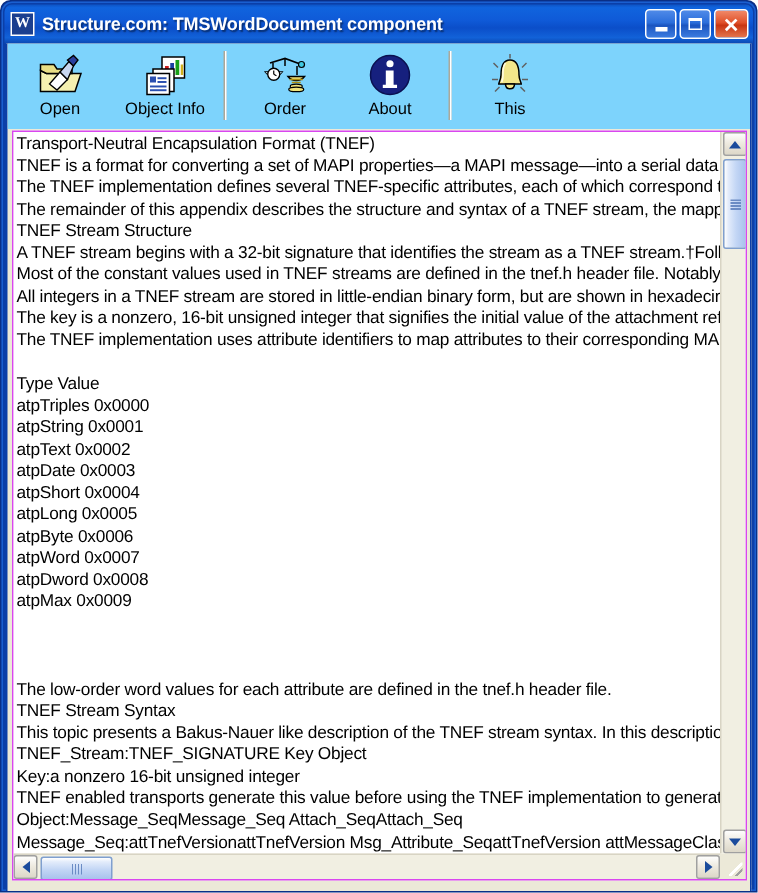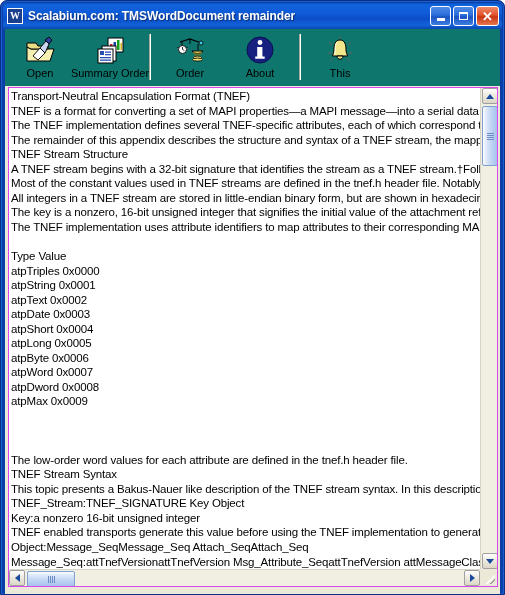--- a/index.html
+++ b/index.html
@@ -133,21 +133,21 @@
     border-right: 1px solid #0b3fa8;
     overflow: hidden;
   }
 
   
   .toolbar {
     position: absolute;
     left: 0; top: 0;
     width: 497px;
     height: 57px;
-    background: #0f766e;
+    background: #7dd3fc;
     box-sizing: border-box;
     display: flex;
     align-items: flex-start;
     padding: 3px 0 0 0;
   }
   .tb-item {
     width: 70px;
     height: 50px;
     display: flex;
     flex-direction: column;
@@ -316,21 +316,21 @@
   }
 </style>
 </head>
 <body>
 
 <div class="window">
   <div class="win-outer-glow"></div>
 
   <div class="titlebar">
     <div class="title-icon">W</div>
-    <div class="title-text">Scalabium.com: TMSWordDocument remainder</div>
+    <div class="title-text">Structure.com: TMSWordDocument component</div>
     <div class="win-buttons">
       <div class="win-btn min">
         <div class="glyph-min"></div>
       </div>
       <div class="win-btn max">
         <div class="glyph-max"></div>
       </div>
       <div class="win-btn close">
         <div class="glyph-close">✕</div>
       </div>
@@ -360,21 +360,21 @@
           <rect x="23" y="6" width="2.5" height="10" fill="#18a018"></rect>
           <rect x="26.5" y="9" width="1.6" height="7" fill="#d0b020"></rect>
           <rect x="8" y="12" width="14" height="15" fill="#ffffff" stroke="#000" stroke-width="1"></rect>
           <rect x="4" y="15" width="15" height="14" fill="#ffffff" stroke="#000" stroke-width="1"></rect>
           <rect x="6" y="17" width="4" height="4" fill="#2a4fb0"></rect>
           <rect x="11" y="17.5" width="6" height="1.3" fill="#2a4fb0"></rect>
           <rect x="11" y="20" width="6" height="1.3" fill="#2a4fb0"></rect>
           <rect x="6" y="23" width="11" height="1.3" fill="#2a4fb0"></rect>
           <rect x="6" y="25.5" width="11" height="1.3" fill="#2a4fb0"></rect>
         </svg>
-        <div class="tb-label">Summary Order</div>
+        <div class="tb-label">Object Info</div>
       </div>
 
       <div class="tb-sep"></div>
 
       <div class="tb-item">
         <svg class="tb-icon" viewBox="0 0 32 32">
           <path d="M6 8 L16 5 L27 9" stroke="#000" stroke-width="1.2" fill="none"></path>
           <circle cx="27" cy="9" r="2" fill="#3fc8e0" stroke="#000" stroke-width="0.8"></circle>
           <line x1="8" y1="8" x2="8" y2="13" stroke="#000" stroke-width="1"></line>
           <line x1="24" y1="10" x2="24" y2="16" stroke="#000" stroke-width="1"></line>

